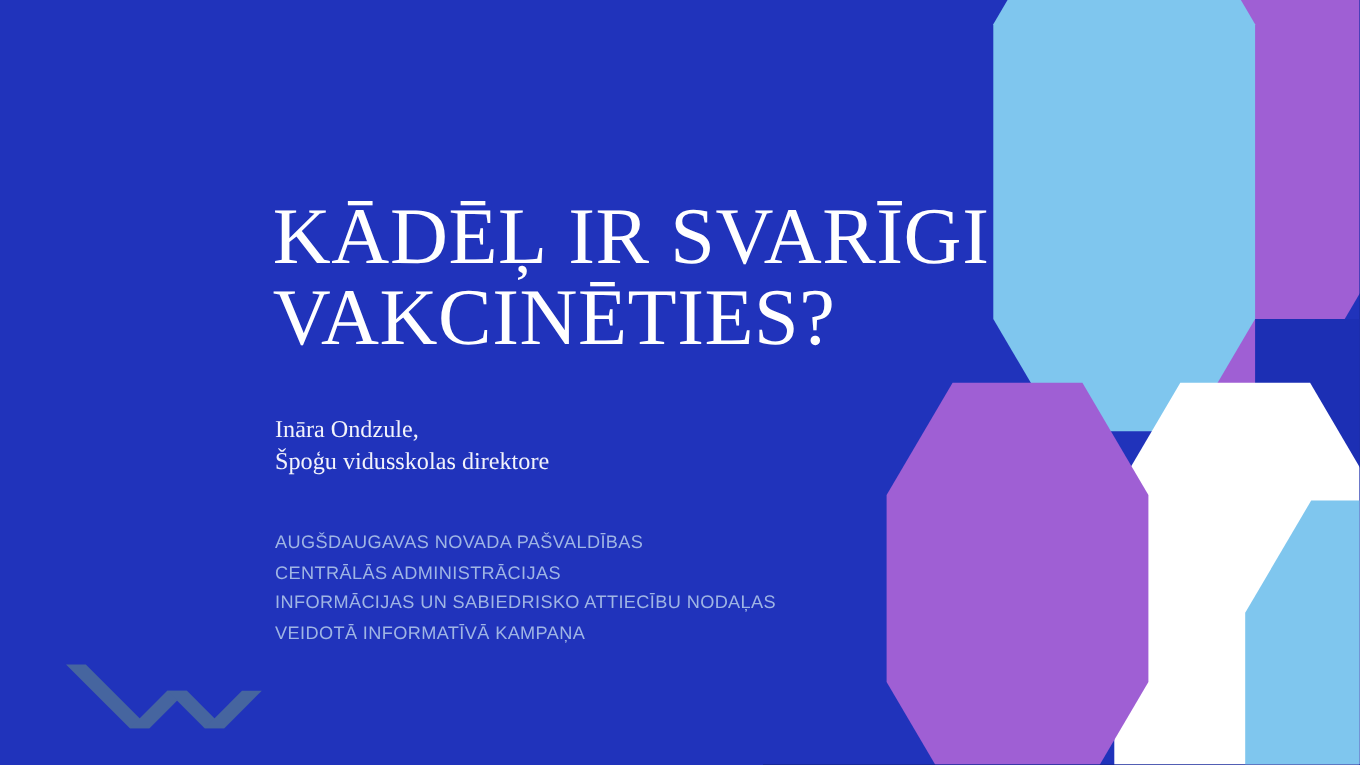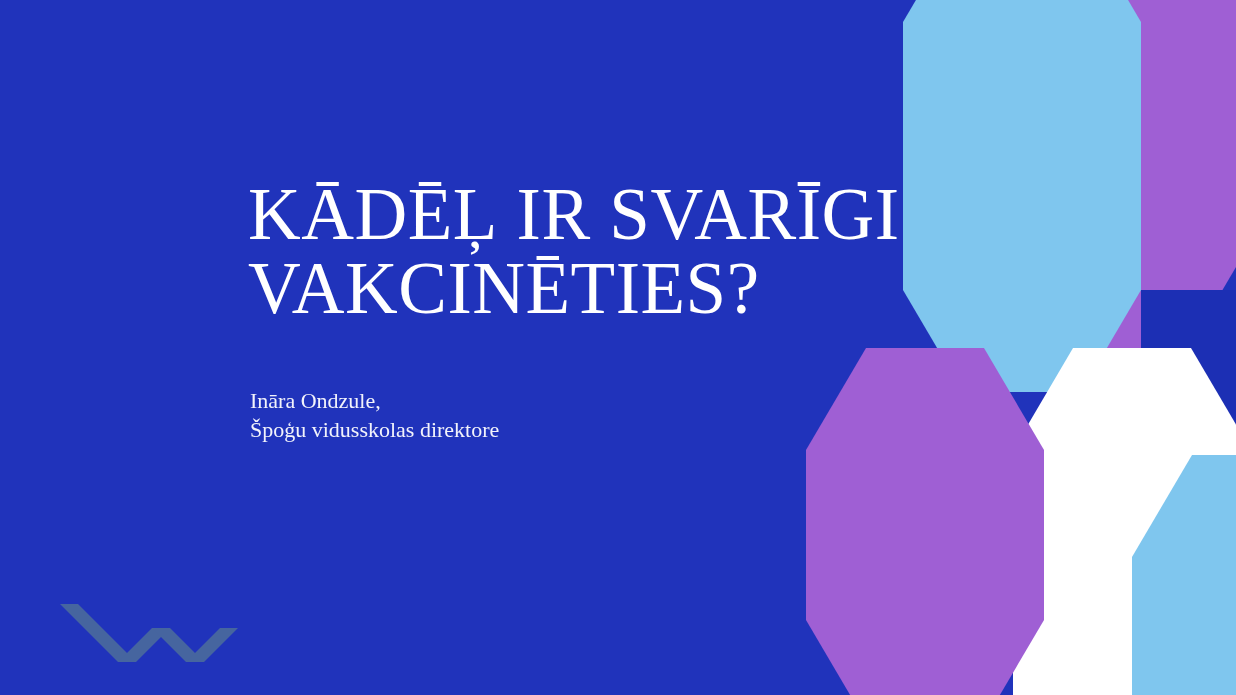--- a/index.html
+++ b/index.html
@@ -49,21 +49,21 @@
     letter-spacing: 0.5px;
     font-weight: 400;
     margin: 0;
     white-space: pre-line;
   }
 
   
   .presenter {
     position: absolute;
     left: 250px;
-    top: 387px;
+    top: 376px;
     font-family: "Liberation Serif", serif;
     color: #f2f3fb;
     font-size: 22px;
     line-height: 1.3;
     white-space: pre-line;
   }
 
   
   .caption {
     position: absolute;
@@ -127,20 +127,24 @@
   <div class="content">
 
     <div class="title-block">
       <h1 class="title">KĀDĒĻ IR SVARĪGI
 VAKCINĒTIES?</h1>
     </div>
 
     <div class="presenter">Ināra Ondzule,
 Špoģu vidusskolas direktore</div>
 
+    <div class="caption">AUGŠDAUGAVAS NOVADA PAŠVALDĪBAS
+CENTRĀLĀS ADMINISTRĀCIJAS
+INFORMĀCIJAS UN SABIEDRISKO ATTIECĪBU NODAĻAS
+VEIDOTĀ INFORMATĪVĀ KAMPAŅA</div>
 
     <div class="logo">
       <svg class="logo-mark" width="190" height="62" viewBox="0 0 190 62">
         <g fill="#46659f">
           <polygon points="2,2 20,2 78,60 60,60"></polygon>
           <polygon points="60,60 78,60 112,26 94,26"></polygon>
           <polygon points="94,26 112,26 146,60 128,60"></polygon>
           <polygon points="128,60 146,60 180,26 162,26"></polygon>
         </g>
       </svg>

